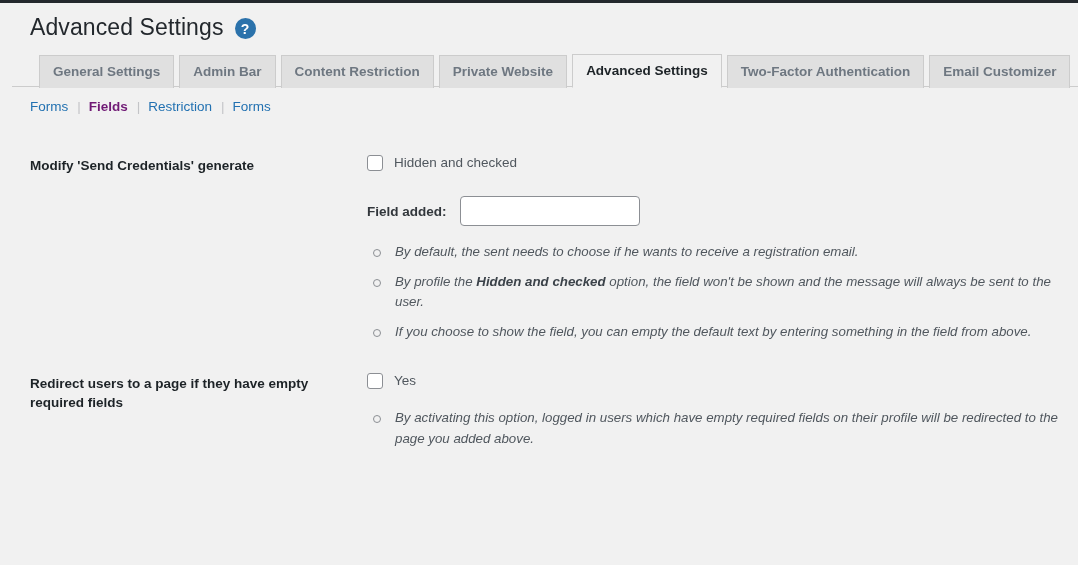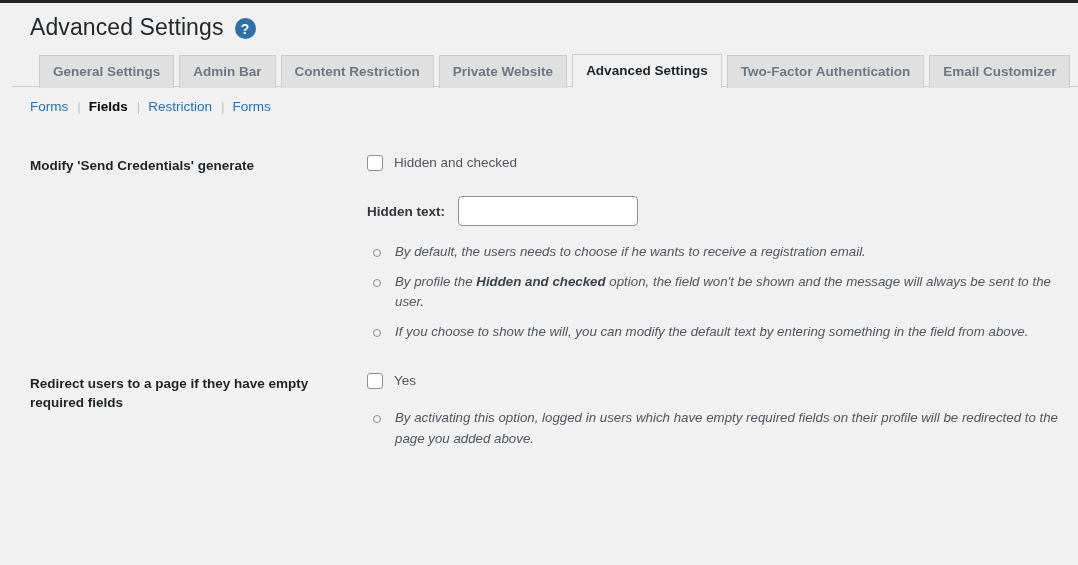--- a/index.html
+++ b/index.html
@@ -116,21 +116,21 @@
   .subsubsub li .sep {
     color: #c3c4c7;
     padding: 0 8px 0 9px;
     font-weight: 300;
   }
   .subsubsub a {
     color: #2271b1;
     text-decoration: none;
   }
   .subsubsub a.current {
-    color: #000000;
+    color: #701a75;
     font-weight: bold;
   }
 
   
   .form-table {
     width: 1078px;
     border-collapse: collapse;
     margin-top: 18px;
   }
   .form-table th {
@@ -257,27 +257,27 @@
 
 
       <tr>
         <th class="row-sep-top">Modify 'Send Credentials' generate</th>
         <td class="row-sep-top">
           <div class="cb-row">
             <span class="cb"></span>
             <span class="cb-label">Hidden and checked</span>
           </div>
           <div class="field-text-row">
-            <span class="field-text-label">Hidden text:</span>
+            <span class="field-text-label">Field added:</span>
             <input class="text-input" type="text" placeholder="" style="">
           </div>
           <ul class="desc-list">
-            <li><span class="bullet"></span><span>By default, the users needs to choose if he wants to receive a registration email.</span></li>
+            <li><span class="bullet"></span><span>By default, the sent needs to choose if he wants to receive a registration email.</span></li>
             <li><span class="bullet"></span><span>By profile the </span><b>Hidden and checked</b><span> option, the field won't be shown and the message will always be sent to the user.</span></li>
-            <li><span class="bullet"></span><span>If you choose to show the will, you can modify the default text by entering something in the field from above.</span></li>
+            <li><span class="bullet"></span><span>If you choose to show the field, you can empty the default text by entering something in the field from above.</span></li>
           </ul>
         </td>
       </tr>
 
       <tr>
         <th class="row-sep-top">Redirect users to a page if they have empty required fields</th>
         <td class="row-sep-top">
           <div class="cb-row">
             <span class="cb"></span>
             <span class="cb-label">Yes</span>

